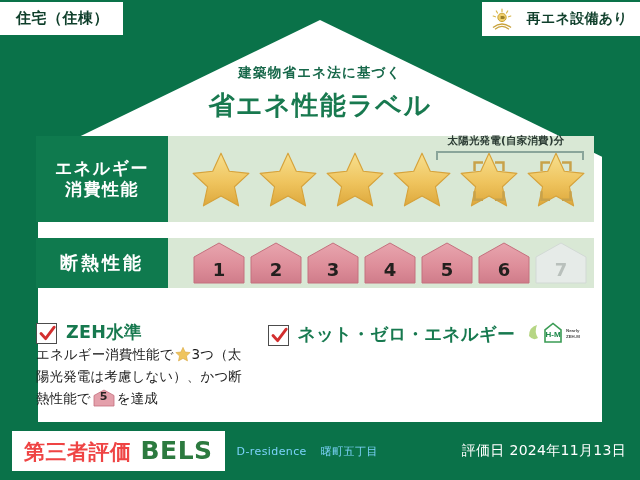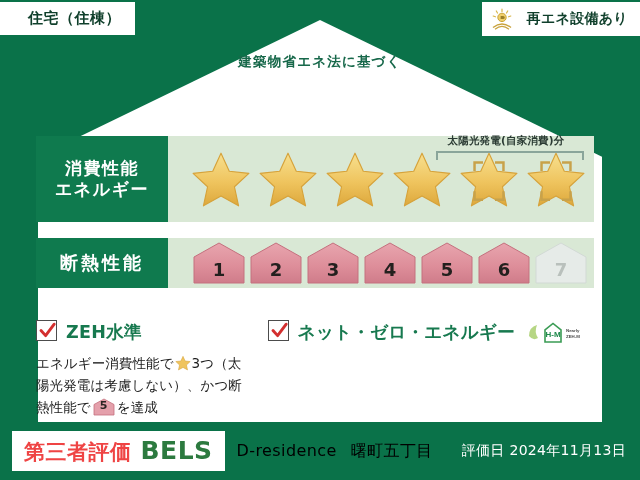--- a/index.html
+++ b/index.html
@@ -19,39 +19,39 @@
     position: absolute;
     left: 38px; top: 20px; right: 38px; bottom: 58px;
     background: #ffffff;
     clip-path: polygon(0% 34%, 50% 0%, 100% 34%, 100% 100%, 0% 100%);
   }
 
   
   .tag-left {
     position: absolute; left: 0px; top: 2px;
     background: #ffffff;
-    padding: 7px 14px 7px 28px;
+    padding: 7px 14px 7px 16px;
     font-size: 15px; font-weight: bold; color: #0f3f2b;
     letter-spacing: .5px;
     z-index: 6;
   }
   .tag-right {
     position: absolute; right: 0px; top: 2px;
     background: #ffffff;
     padding: 6px 12px 6px 8px;
     display: flex; align-items: center; gap: 13px;
     font-size: 14px; font-weight: bold; color: #0f3f2b;
     letter-spacing: .3px;
     z-index: 6;
   }
   .sun-icon { width: 24px; height: 22px; flex: 0 0 auto; }
 
   
   .title-wrap {
-    position: absolute; left: 0; right: 0; top: 53px;
+    position: absolute; left: 0; right: 0; top: 64px;
     text-align: center; z-index: 5;
   }
   .title-sub {
     font-size: 13.5px; font-weight: bold; color: #17684a;
     letter-spacing: 1.2px;
   }
   .title-main {
     margin-top: 6px;
     font-size: 26px; font-weight: bold; color: #18794f;
     letter-spacing: 1.5px;
@@ -111,34 +111,33 @@
   }
   .badge.off span { color: #b9c0bc; }
 
   
   .checks {
     position: absolute; left: 36px; right: 46px; top: 320px;
     display: flex; z-index: 5;
   }
   .check-col { flex: 1; padding-right: 14px; }
   .check-col.right { flex: 1.02; }
-  .check-head { display: flex; align-items: flex-start; gap: 9px; }
+  .check-head { display: flex; align-items: flex-end; gap: 9px; }
   .check-box {
     width: 21px; height: 21px;
     border: 1.6px solid #4c4c4c; background: #fff;
     position: relative; flex: 0 0 auto;
   }
   .check-box svg { position: absolute; left: 1px; top: 0px; width: 19px; height: 19px; }
   .check-title {
     font-size: 17.5px; font-weight: bold; color: #17794f;
     letter-spacing: .3px; white-space: nowrap;
   }
   .zehm-logo { width: 54px; height: 26px; flex: 0 0 auto; margin-left: 2px; }
   .check-desc {
-    margin-top: 9px;
     font-size: 13.5px; color: #1c1c1c; line-height: 1.62;
     letter-spacing: .1px;
   }
   .inline-star { width: 16px; height: 16px; vertical-align: -3px; margin: 0 1px; }
   .inline-badge {
     display: inline-block; position: relative;
     width: 22px; height: 18px; vertical-align: -4px; margin: 0 2px;
   }
   .inline-badge svg { position: absolute; inset: 0; width: 22px; height: 18px; }
   .inline-badge b {
@@ -154,21 +153,21 @@
   .bels-badge {
     background: #ffffff;
     margin-left: 12px;
     padding: 5px 12px 5px 12px;
     display: flex; align-items: baseline; gap: 9px;
     white-space: nowrap;
   }
   .bels-jp { font-size: 21px; font-weight: bold; color: #ef4444; letter-spacing: .5px; }
   .bels-en { font-size: 25px; font-weight: bold; color: #2c7a3f; letter-spacing: .5px; }
   .bels-sub {
-    margin-left: 12px; color: #000000; font-size: 16px;
+    margin-left: 12px; color: #7dd3fc; font-size: 11px;
     letter-spacing: .4px; white-space: nowrap;
   }
   .bels-sub .sep { display: inline-block; width: 14px; }
   .footer-right {
     margin-left: auto; margin-right: 14px; text-align: right; color: #ffffff;
   }
   .eval-date { font-size: 14px; letter-spacing: .3px; padding-left: 28px; }
   .eval-id { font-size: 9.5px; margin-top: 2px; letter-spacing: .2px; color: #dfe9e3; }
 </style>
 </head>
@@ -196,26 +195,27 @@
         <path d="M10.6 8 h2.6 a1.5 1.5 0 0 1 0 3 h-2.6 z" fill="#9a7f28"></path>
         <path d="M3 19.5 Q12 12.5 21 19.5" stroke="#c9a23c" stroke-width="1.4" fill="none"></path>
         <path d="M5 21.2 Q12 15.6 19 21.2" stroke="#c9a23c" stroke-width="1.2" fill="none"></path>
       </svg>
     </span>
     <span>再エネ設備あり</span>
   </div>
 
   <div class="title-wrap">
     <div class="title-sub">建築物省エネ法に基づく</div>
+    <div class="title-main">省エネ性能ラベル</div>
   </div>
 
   <div class="panel panel-energy">
     <div class="panel-head">
+      <span>エネルギー</span>
       <span>消費性能</span>
-      <span>エネルギー</span>
     </div>
     <div class="panel-body">
       <div class="stars">
 
         <div class="star-slot">
           <svg class="star-svg" viewBox="0 0 60 60">
               <defs>
                 <linearGradient id="sg" x1="0" y1="0" x2="0" y2="1">
                   <stop offset="0%" stop-color="#f7e08f"></stop>
                   <stop offset="55%" stop-color="#efc45e"></stop>

